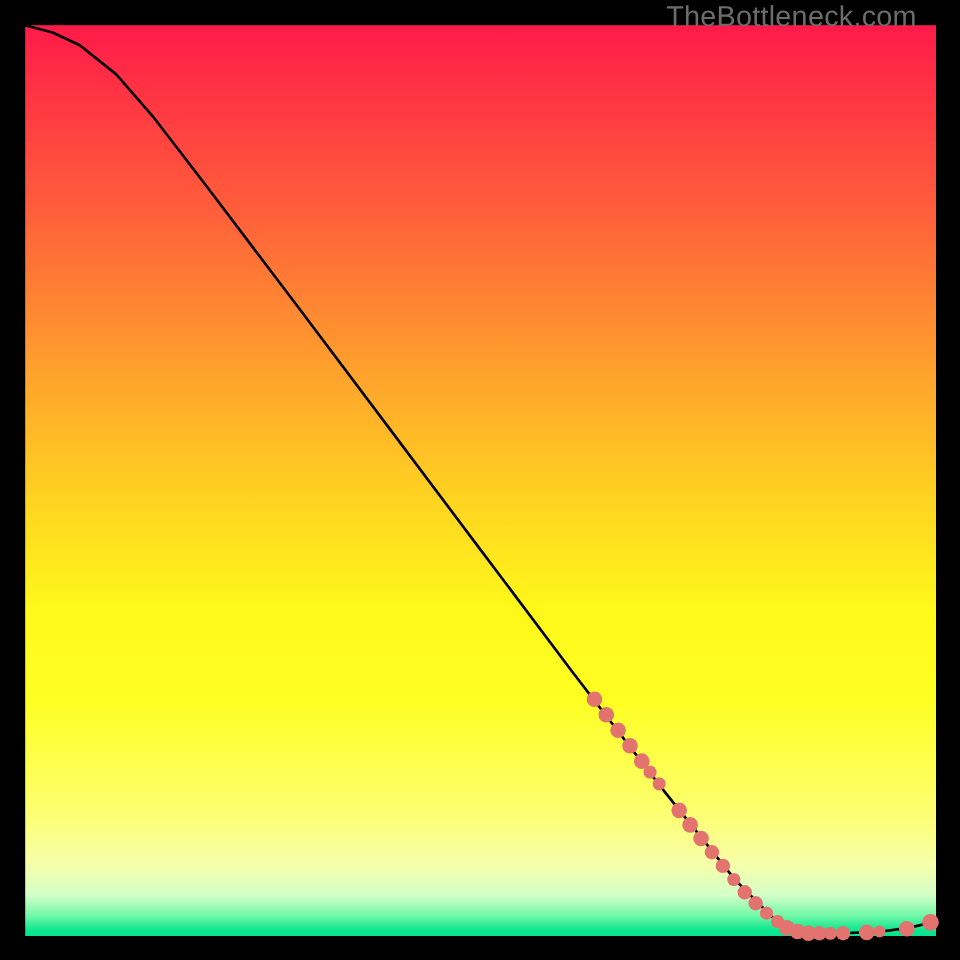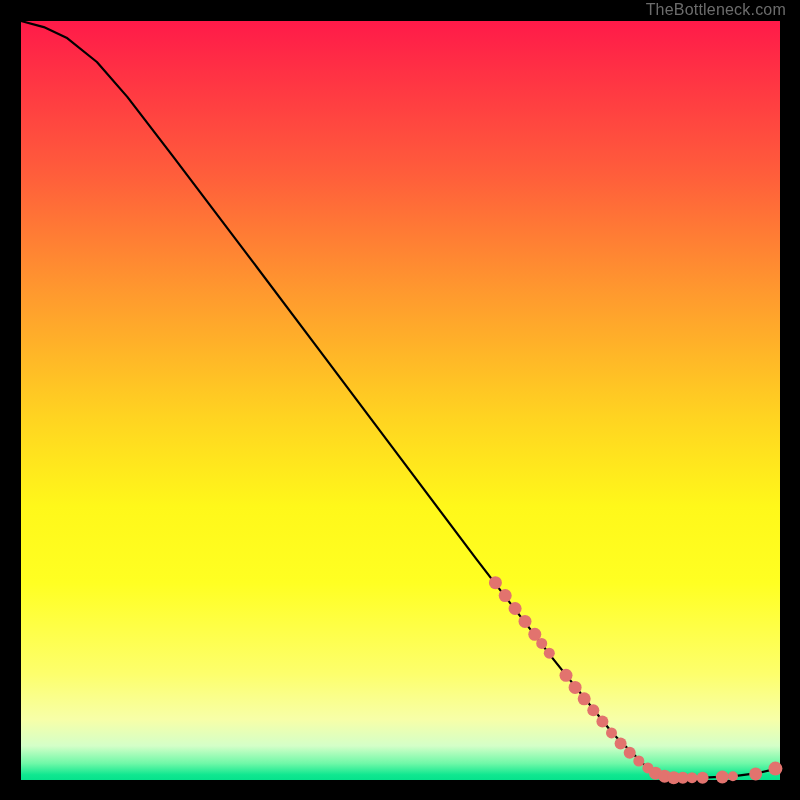--- a/index.html
+++ b/index.html
@@ -38,23 +38,23 @@
       #f7ffa8 92%,
       #d4ffc8 95.5%,
       #70f8a8 97.8%,
       #10e790 99.3%,
       #06e28c 100%
     );
   }
   .watermark {
     position: absolute;
     top: 1px;
-    right: 14px;
+    right: 36px;
     color: #6c6c6c;
-    font-size: 16px;
+    font-size: 24px;
     font-weight: 500;
     letter-spacing: 0.2px;
     text-align: center;
   }
   svg.plot {
     position: absolute;
     left: 0;
     top: 0;
     width: 759px;
     height: 759px;

